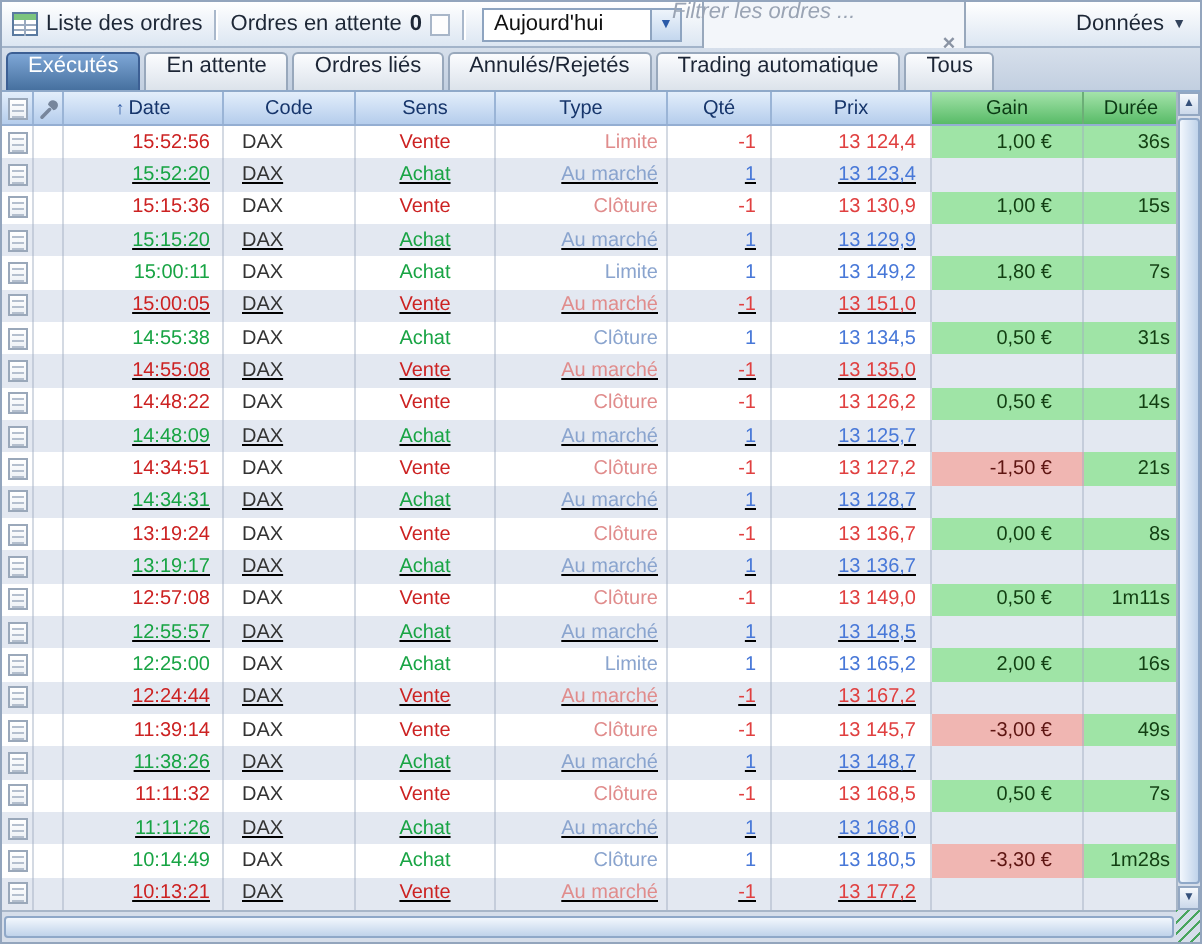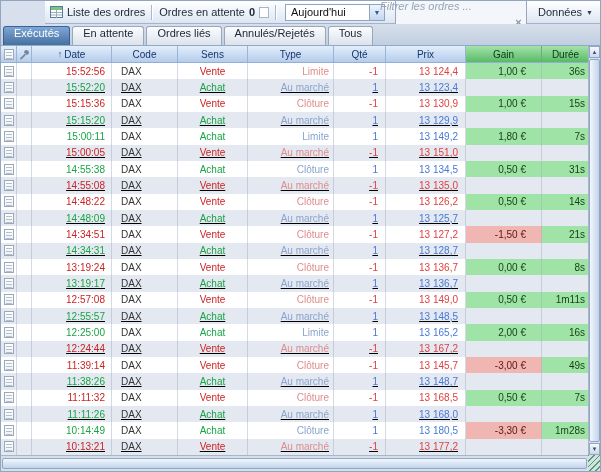--- a/index.html
+++ b/index.html
@@ -10,21 +10,21 @@
   .window {
     position:relative; width:601px; height:472px;
     background:#d7e0ec; border:1px solid #93a5bd; overflow:hidden;
   }
 
   
   .toolbar {
     position:absolute; left:0; top:0; right:0; height:23px;
     display:flex; align-items:center; padding:0 5px;
     background:linear-gradient(#ffffff,#dce6f2);
-    border-bottom:1px solid #a3b4ca; font-size:11px; color:#1d2736;margin-left:44px;
+    border-bottom:1px solid #a3b4ca; font-size:11px; color:#1d2736;
   }
   .tb-icon { display:inline-flex; margin-right:4px; }
   .tb-sep { width:2px; height:15px; border-left:1px solid #a9b8cb; border-right:1px solid #ffffff; margin:0 6px; }
   .pending-count { font-weight:bold; margin-left:4px; }
   .pending-box { width:10px; height:11px; border:1px solid #a8b6c8; background:#fdfdfd; margin-left:4px; }
   .select {
     display:flex; align-items:stretch; height:17px; width:100px;
     border:1px solid #8ea4c0; background:#fff; margin-left:2px;
   }
   .select .val { flex:1; padding:1px 5px; font-size:11px; color:#111; overflow:hidden; white-space:nowrap; }
@@ -194,20 +194,23 @@
     <div class="tab">
         <span>En attente</span>
       </div>
     <div class="tab">
         <span>Ordres liés</span>
       </div>
     <div class="tab">
         <span>Annulés/Rejetés</span>
       </div>
     <div class="tab">
+        <span>Trading automatique</span>
+      </div>
+    <div class="tab">
         <span>Tous</span>
       </div>
   </div>
 
   <div class="thead">
     <div class="hc">
         <span class="doc-icon"></span>
       </div>
     <div class="hc">
       <svg width="11" height="11" viewBox="0 0 11 11">

